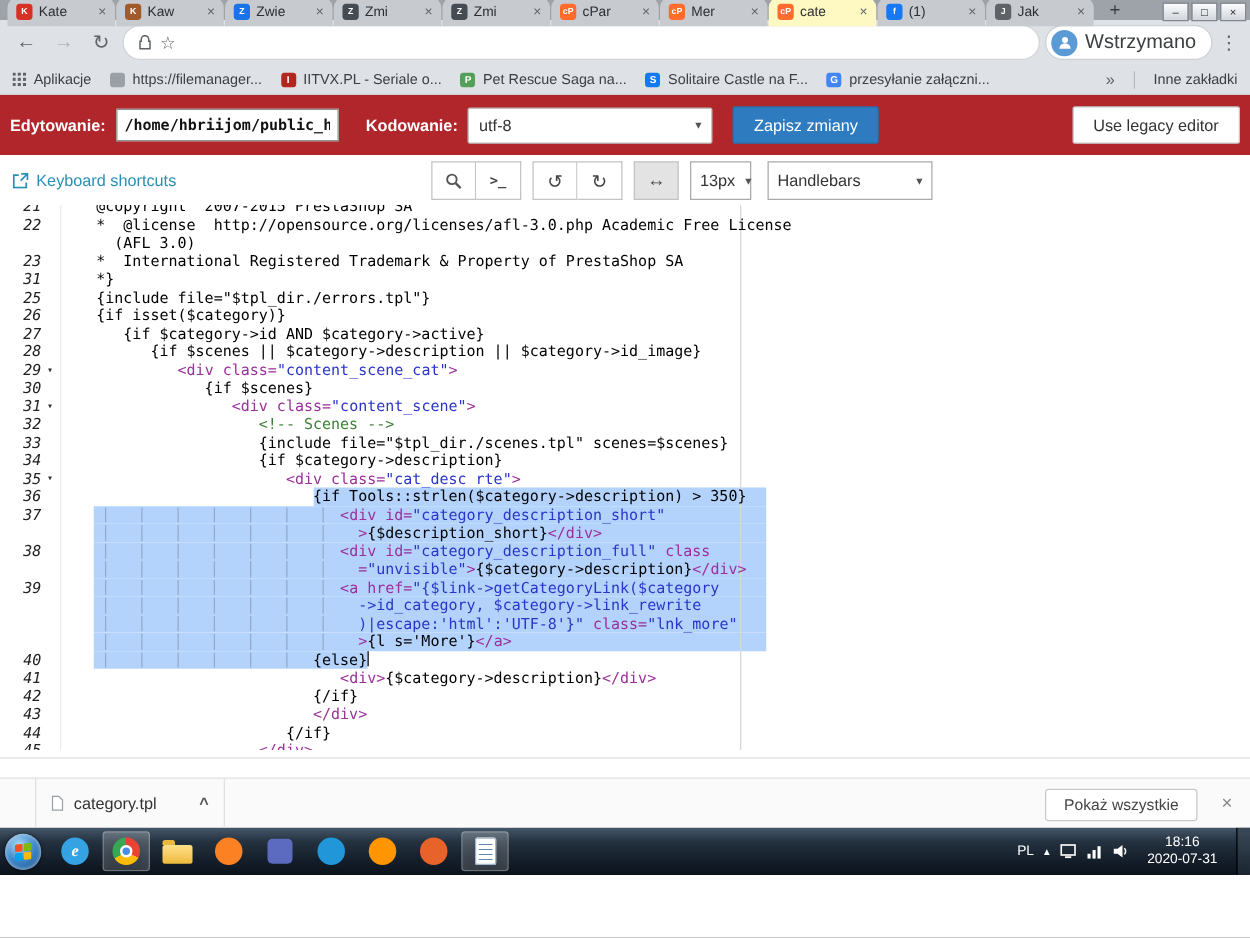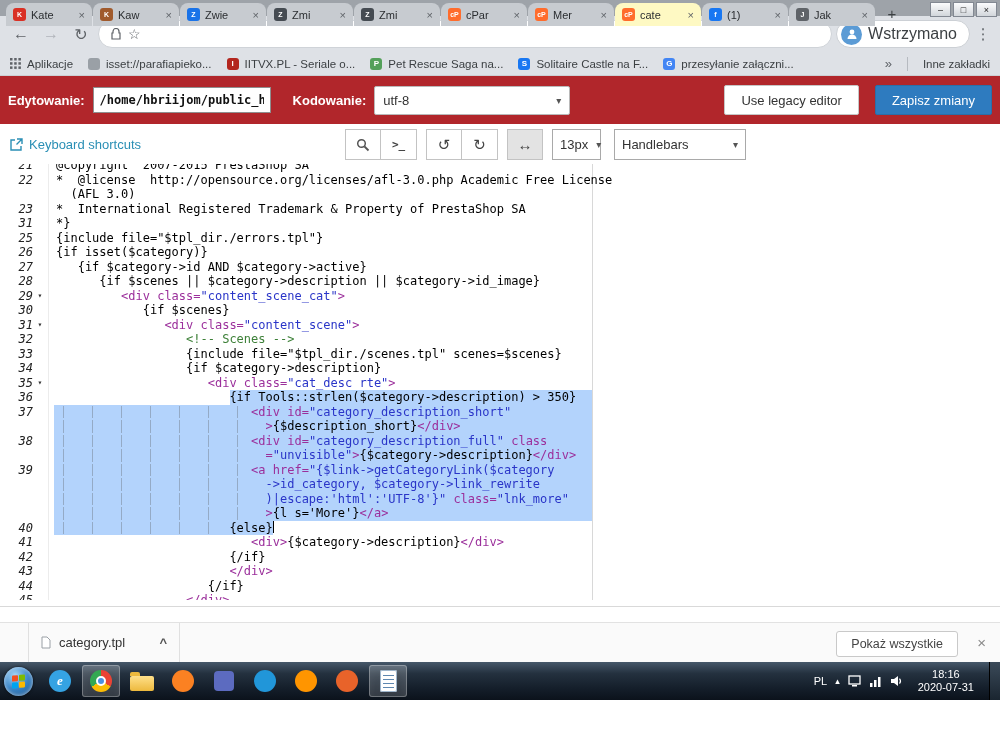--- a/index.html
+++ b/index.html
@@ -1,21 +1,21 @@
 <!DOCTYPE html>
 <html style="--red: #b1262b; --save: #2e7bbf; --sel: #b3d3fc; --tag: #9b2f9b; --str: #2a35c8; --cmt: #3d8038; --link: #2a8fb5;"><head>
 <meta charset="utf-8">
 <style>
   * { margin:0; padding:0; box-sizing:border-box; }
   body { font-family:"Liberation Sans", sans-serif; background:#666; }
   .screen { width:1000px; height:750px; position:relative; overflow:hidden; background:#fff;
             font-family:"Liberation Sans", sans-serif; }
 
   
-  .tabstrip { height:16px; background:#9ea3a9; display:flex; align-items:flex-start;
+  .tabstrip { height:16px; background:#9ea3a9; display:flex; align-items:center;
               padding:3px 4px 0 6px; position:relative; }
   .tab { height:23px; width:86px; display:flex; align-items:center; gap:5px; padding:0 7px;
          background:#c7cbd0; border-radius:8px 8px 0 0; margin-right:1px; font-size:11px;
          color:#2b2e31; overflow:hidden; }
   .tab.active { background:#fef9c3; }
   .fav { width:13px; height:13px; flex:none; border-radius:3px; color:#fff; font-size:7px;
          font-weight:bold; display:flex; align-items:center; justify-content:center; }
   .tab-title { flex:1; white-space:nowrap; overflow:hidden; }
   .tab-close { color:#5f6368; font-size:11px; flex:none; }
   .newtab { width:24px; height:20px; margin:0 0 2px 4px; display:flex; align-items:center;
@@ -90,21 +90,21 @@
             font:12px "DejaVu Sans Mono", monospace; }
   .editor::before { content:""; position:absolute; left:48px; top:0; bottom:0; width:1px;
                     background:#ececec; z-index:3; }
   .editor::after { content:""; position:absolute; left:592px; top:0; bottom:0; width:1px;
                    background:#d8d8d8; z-index:0; }
   .rows { position:absolute; top:-6px; left:0; right:0; }
   .row { height:14.5px; display:flex; line-height:14.5px; }
   .gutter { width:48px; flex:none; display:flex;font-style:italic; }
   .num { width:33px; text-align:right; color:#222; }
   .fold { width:14px; font-size:8px; text-align:center; color:#333; }
-  .code { flex:1; position:relative; white-space:pre; padding-left:8px; }
+  .code { flex:1; position:relative; white-space:pre; padding-left:8px;margin-left:21px; }
   .hl { position:absolute; top:0; bottom:0; background:var(--sel,#b3d3fc); z-index:0; }
   .guide { position:absolute; top:1px; bottom:1px; width:1px; background:#94aac6; z-index:1; }
   .seg { position:relative; z-index:2; }
   .seg.p { color:#000; }
   .seg.t { color:var(--tag,#9b2f9b); }
   .seg.s { color:var(--str,#2a35c8); }
   .seg.c { color:var(--cmt,#3d8038); }
   .caret { display:inline-block; width:1.5px; height:12px; background:#000; position:relative;
            z-index:3; vertical-align:-1px; }
 
@@ -262,21 +262,21 @@
             <rect x="0" y="8.4" width="2.5" height="2.5"></rect>
             <rect x="4.2" y="8.4" width="2.5" height="2.5"></rect>
             <rect x="8.4" y="8.4" width="2.5" height="2.5"></rect>
           </g>
       </svg>
       <span>Aplikacje</span>
     </div>
     <div id="bm-items" style="display:flex;gap:15px;min-width:0;overflow:hidden;">
         <div class="bm-item">
           <span class="bm-fav" style="background: rgb(154, 160, 166);"></span>
-          <span class="bm-label">isset://parafiapieko...</span>
+          <span class="bm-label">https://filemanager...</span>
         </div>
         <div class="bm-item">
           <span class="bm-fav" style="background: rgb(179, 38, 30);">I</span>
           <span class="bm-label">IITVX.PL - Seriale o...</span>
         </div>
         <div class="bm-item">
           <span class="bm-fav" style="background: rgb(84, 160, 90);">P</span>
           <span class="bm-label">Pet Rescue Saga na...</span>
         </div>
         <div class="bm-item">
@@ -297,22 +297,22 @@
   </div>
 
   <div class="red-bar">
     <span class="red-lbl">Edytowanie:</span>
     <input class="path" value="/home/hbriijom/public_h" style="">
     <span class="red-lbl" style="margin-left:14px;">Kodowanie:</span>
     <div class="enc">
       <span>utf-8</span>
       <span class="sel-arrow">▾</span>
     </div>
+    <div class="btn btn-save">Zapisz zmiany</div>
     <div class="btn btn-white legacy">Use legacy editor</div>
-    <div class="btn btn-save">Zapisz zmiany</div>
   </div>
 
 
   <div class="tool-row">
     <div class="shortcuts">
       <svg width="13" height="13" viewBox="0 0 13 13">
         <path d="M5 2H1v10h10V8" fill="none" stroke="#2a8fb5" stroke-width="1.4"></path>
         <path d="M7 1h5v5M12 1 6.5 6.5" fill="none" stroke="#2a8fb5" stroke-width="1.4"></path>
       </svg>
       <span>Keyboard shortcuts</span>

